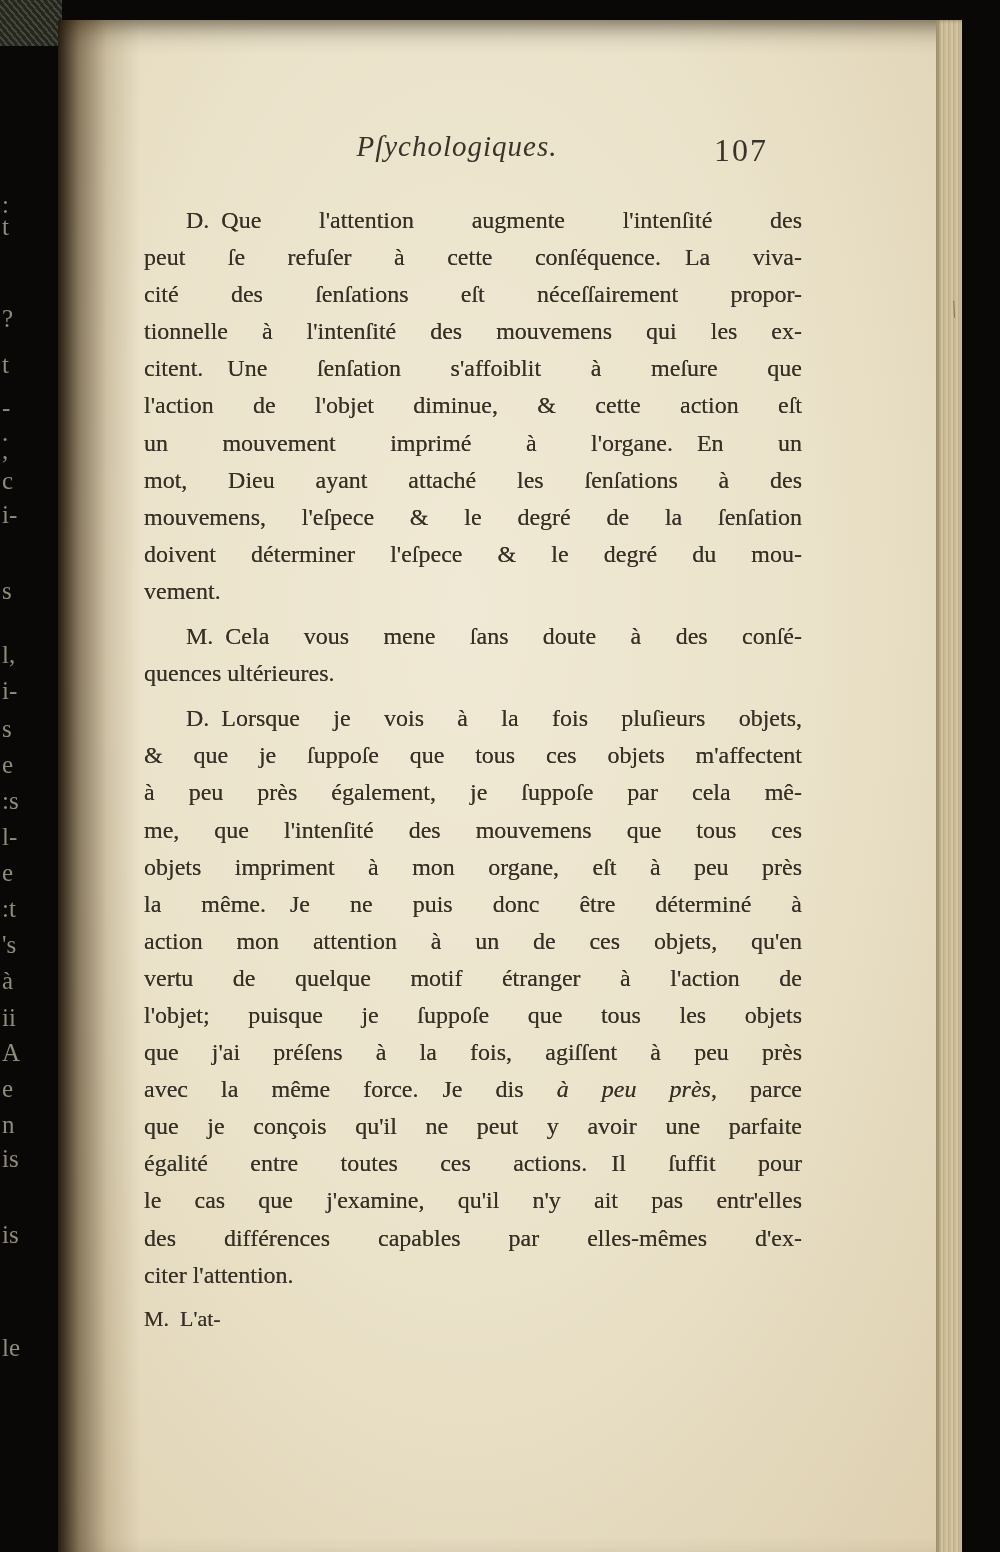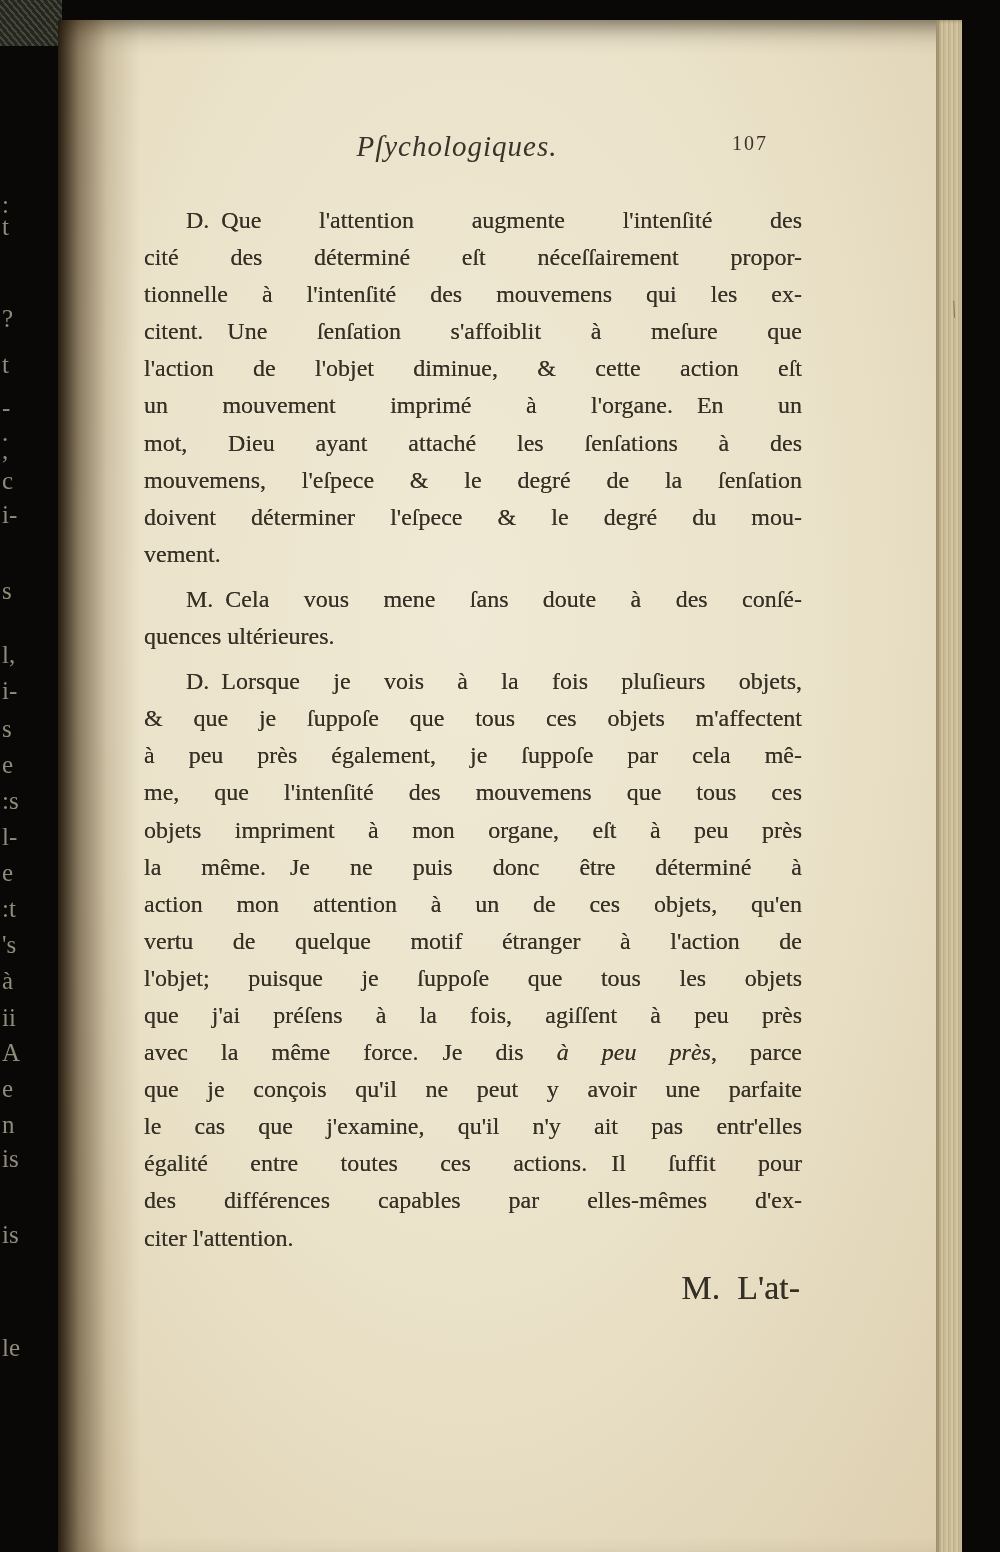--- a/index.html
+++ b/index.html
@@ -42,36 +42,36 @@
   }
 
   .content { position: absolute; left: 86px; top: 0; width: 658px; }
 
   .header { position: relative; margin-top: 110px; height: 40px; }
   .title {
     position: absolute; left: calc(50% - 16px); transform: translateX(-50%);
     font-style: italic; font-size: 29px; color: #3a332a; letter-spacing: 1px;
     white-space: nowrap;
   }
-  .folio { position: absolute; right: 34px; top: 2px; font-size: 20px; color: #3a332a; letter-spacing: 2px; }
+  .folio { position: absolute; right: 34px; top: 2px; font-size: 32px; color: #3a332a; letter-spacing: 2px; }
 
   .text { margin-top: 32px; font-size: 24px; color: #352f25; }
   .line {
     line-height: 37.1px; height: 37.1px; overflow: hidden;
     text-align: justify; text-align-last: justify;
     text-shadow: 0 0 .6px rgba(52,46,36,.75);
   }
   .line.last { text-align-last: left; }
   .line.first { text-indent: 42px; }
   .para + .para { margin-top: 8px; }
   .line i { font-style: italic; }
 
   .catchword {
-    margin-top: 12px; text-align: right; padding-right: 2px;
-    font-size: 34px; color: #352f25; text-shadow: 0 0 .6px rgba(52,46,36,.75);
+    margin-top: 12px; padding-right: 2px;
+    font-size: 22px; color: #352f25; text-shadow: 0 0 .6px rgba(52,46,36,.75);
   }
 
   .scratch {
     position: absolute; left: 951px; top: 296px;
     color: #8a7a58; font-size: 24px; transform: rotate(-22deg);
   }
 </style>
 </head>
 <body>
 
@@ -115,21 +115,22 @@
 
     <div class="content">
       <div class="header">
         <span class="title">Pſychologiques.</span>
         <span class="folio">107</span>
       </div>
 
       <div class="text">
           <div class="para">
             <div class="line first"><span>D. Que l'attention augmente l'intenſité des</span></div>
-            <div class="line"><span>cité des déterminé eſt néceſſairement propor-</span></div>
+            <div class="line"><span>peut ſe refuſer à cette conſéquence. La viva-</span></div>
+            <div class="line"><span>cité des ſenſations eſt néceſſairement propor-</span></div>
             <div class="line"><span>tionnelle à l'intenſité des mouvemens qui les ex-</span></div>
             <div class="line"><span>citent. Une ſenſation s'affoiblit à meſure que</span></div>
             <div class="line"><span>l'action de l'objet diminue, &amp; cette action eſt</span></div>
             <div class="line"><span>un mouvement imprimé à l'organe. En un</span></div>
             <div class="line"><span>mot, Dieu ayant attaché les ſenſations à des</span></div>
             <div class="line"><span>mouvemens, l'eſpece &amp; le degré de la ſenſation</span></div>
             <div class="line"><span>doivent déterminer l'eſpece &amp; le degré du mou-</span></div>
             <div class="line last"><span>vement.</span></div>
           </div>
           <div class="para">
@@ -142,22 +143,22 @@
             <div class="line"><span>à peu près également, je ſuppoſe par cela mê-</span></div>
             <div class="line"><span>me, que l'intenſité des mouvemens que tous ces</span></div>
             <div class="line"><span>objets impriment à mon organe, eſt à peu près</span></div>
             <div class="line"><span>la même. Je ne puis donc être déterminé à</span></div>
             <div class="line"><span>action mon attention à un de ces objets, qu'en</span></div>
             <div class="line"><span>vertu de quelque motif étranger à l'action de</span></div>
             <div class="line"><span>l'objet; puisque je ſuppoſe que tous les objets</span></div>
             <div class="line"><span>que j'ai préſens à la fois, agiſſent à peu près</span></div>
             <div class="line"><span>avec la même force. Je dis </span><i>à peu près</i><span>, parce</span></div>
             <div class="line"><span>que je conçois qu'il ne peut y avoir une parfaite</span></div>
+            <div class="line"><span>égalité entre toutes ces actions. Il ſuffit pour</span></div>
             <div class="line"><span>le cas que j'examine, qu'il n'y ait pas entr'elles</span></div>
-            <div class="line"><span>égalité entre toutes ces actions. Il ſuffit pour</span></div>
             <div class="line"><span>des différences capables par elles-mêmes d'ex-</span></div>
             <div class="line last"><span>citer l'attention.</span></div>
           </div>
         </div>
 
       <div class="catchword">M. L'at-</div>
     </div>
   </div>
 
   <span class="scratch">/</span>

